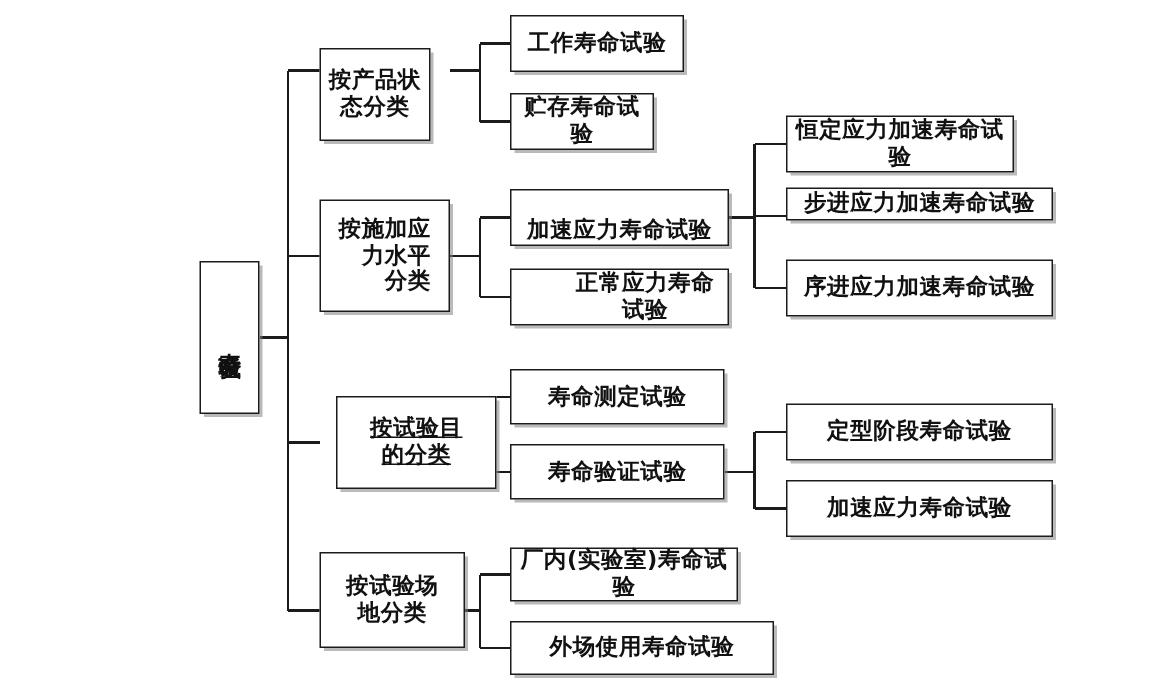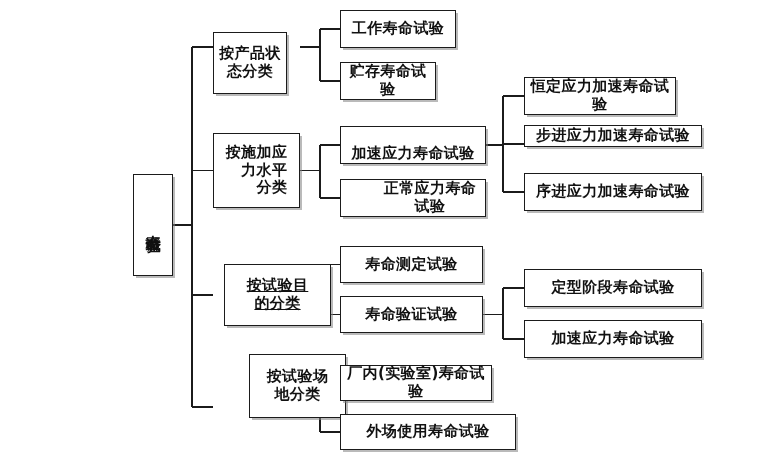--- a/index.html
+++ b/index.html
@@ -108,21 +108,21 @@
   </div>
   <div class="node lvl1" id="node-b1" style="left: 213px; top: 133px; width: 87px; height: 75px; text-align: right;">
     <span class="txt">按施加应
 力水平
 分类</span>
   </div>
   <div class="node lvl1" id="node-b2" style="left: 224px; top: 264px; width: 107px; height: 62px; text-decoration: underline;">
     <span class="txt">按试验目
 的分类</span>
   </div>
-  <div class="node lvl1" id="node-b3" style="left: 213px; top: 354px; width: 97px; height: 64px; margin-left: 36px;">
+  <div class="node lvl1" id="node-b3" style="left: 213px; top: 368px; width: 97px; height: 64px;">
     <span class="txt">按试验场
 地分类</span>
   </div>
 
   <div class="node lvl2" id="node-b0c0" style="left: 340px; top: 10px; width: 116px; height: 38px;">
     <span class="txt">工作寿命试验</span>
   </div>
   <div class="node lvl2" id="node-b0c1" style="left: 340px; top: 62px; width: 96px; height: 38px;">
     <span class="txt">贮存寿命试验</span>
   </div>

